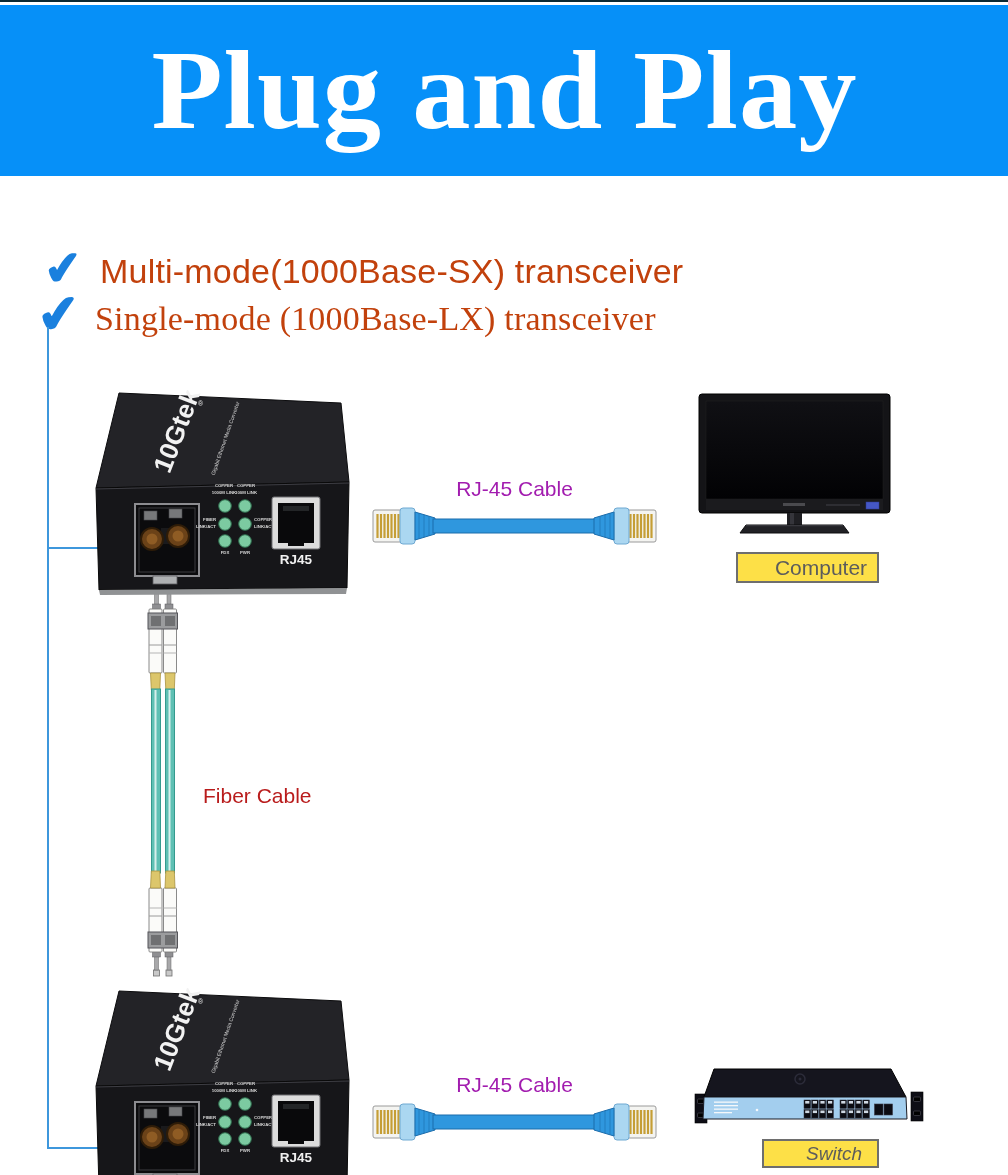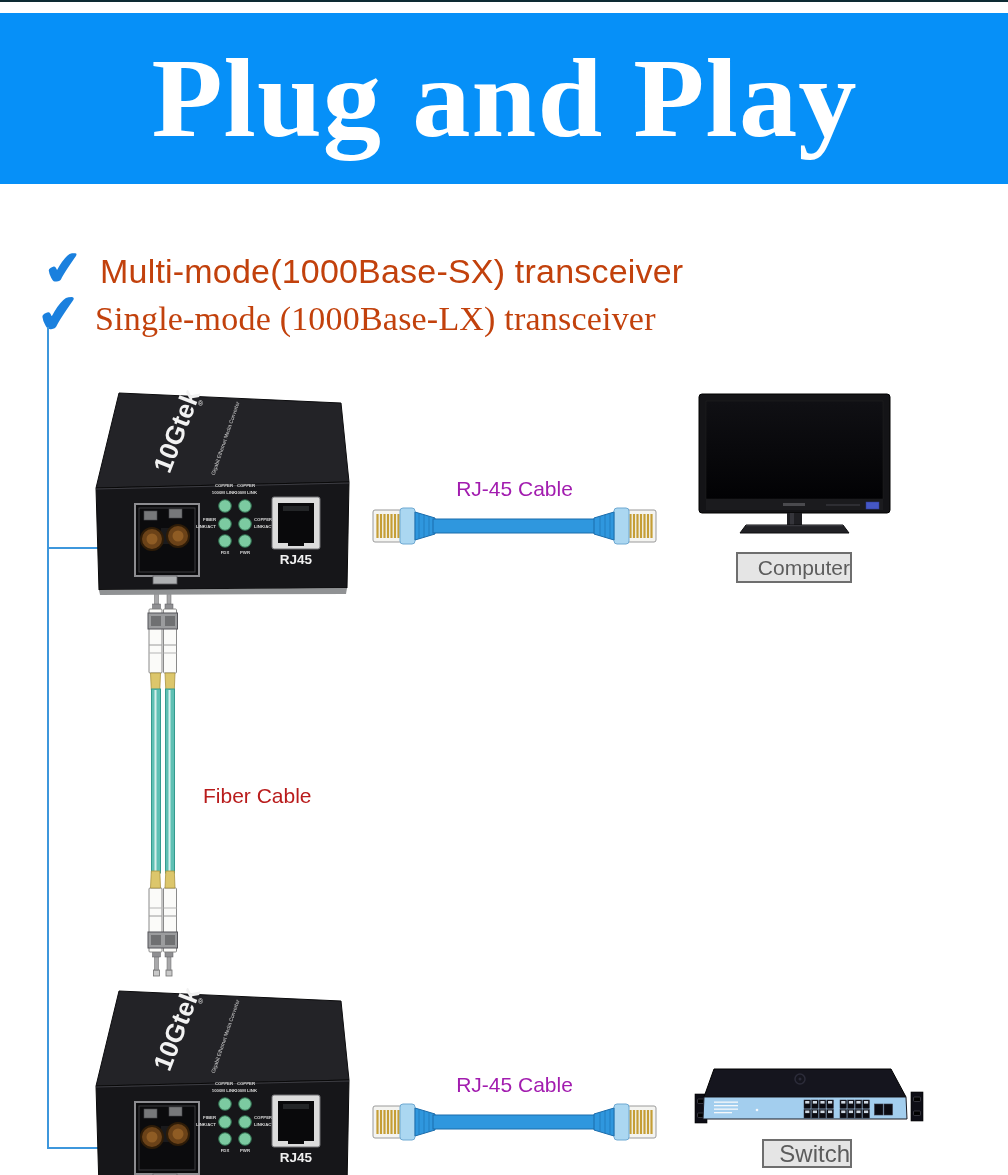--- a/index.html
+++ b/index.html
@@ -1,41 +1,41 @@
 <!DOCTYPE html>
 <html><head>
 <meta charset="utf-8">
 <style>
   html,body{margin:0;padding:0;background:#ffffff;}
   .page{position:relative;width:1008px;height:1175px;overflow:hidden;background:#ffffff;
         font-family:"Liberation Sans",sans-serif;}
   .abs{position:absolute;}
   .topline{left:0;top:0;width:1008px;height:2px;background:#0d2a33;}
-  .banner{left:0;top:13px;width:1008px;height:171px;background:#0690f8;display:flex;
+  .banner{left:0;top:5px;width:1008px;height:171px;background:#0690f8;display:flex;
           align-items:center;justify-content:center;}
   .banner-title{color:#ffffff;font-family:"Liberation Serif","DejaVu Serif",serif;
           font-weight:bold;font-size:112px;letter-spacing:1px;transform:scaleX(1.04);}
   .intro{left:86px;top:201px;font-size:27px;color:#3a3a3a;letter-spacing:0.2px;}
   .check-glyph{color:#1a80de;font-weight:bold;transform:rotate(-6deg);}
   .cg1{left:44px;top:241px;font-size:46px;}
   .cg2{left:37px;top:284px;font-size:52px;}
   .check-label{color:#c2410c;font-size:34px;letter-spacing:0.2px;}
   .cl1{left:100px;top:252px;}
   .cl2{left:95px;top:300px;font-family:Liberation Serif, serif;}
   .bline{background:#3e97dc;z-index:1;}
   .vline{left:47px;top:327px;width:2px;height:822px;}
   .hline1{left:47px;top:547px;width:88px;height:2px;}
   .hline2{left:47px;top:1147px;width:88px;height:2px;}
   .dev{z-index:2;}
   .cable-label{font-size:21px;color:#a21caf;text-align:center;}
   .fiber-label{left:203px;top:784px;font-size:21px;color:#b91c1c;}
-  .tag-box{background:#e5e5e5;border:2px solid #6e6e6e;display:flex;align-items:center;
-           justify-content:flex-end;color:#5c5c5c;z-index:3;}
+  .tag-box{background:#fde047;border:2px solid #6e6e6e;display:flex;align-items:center;
+           justify-content:center;color:#5c5c5c;z-index:3;padding-left:27px;}
   .computer-tag{left:736px;top:552px;width:112px;height:27px;font-size:21px;}
-  .switch-tag{left:762px;top:1139px;width:86px;height:25px;font-size:24px;}
+  .switch-tag{left:762px;top:1139px;width:86px;height:25px;font-size:19px;font-style:italic;}
 </style>
 </head>
 <body>
 
 <div class="page">
 
   <div class="abs topline"></div>
 
   <div class="abs banner">
     <div class="banner-title">Plug and Play</div>

